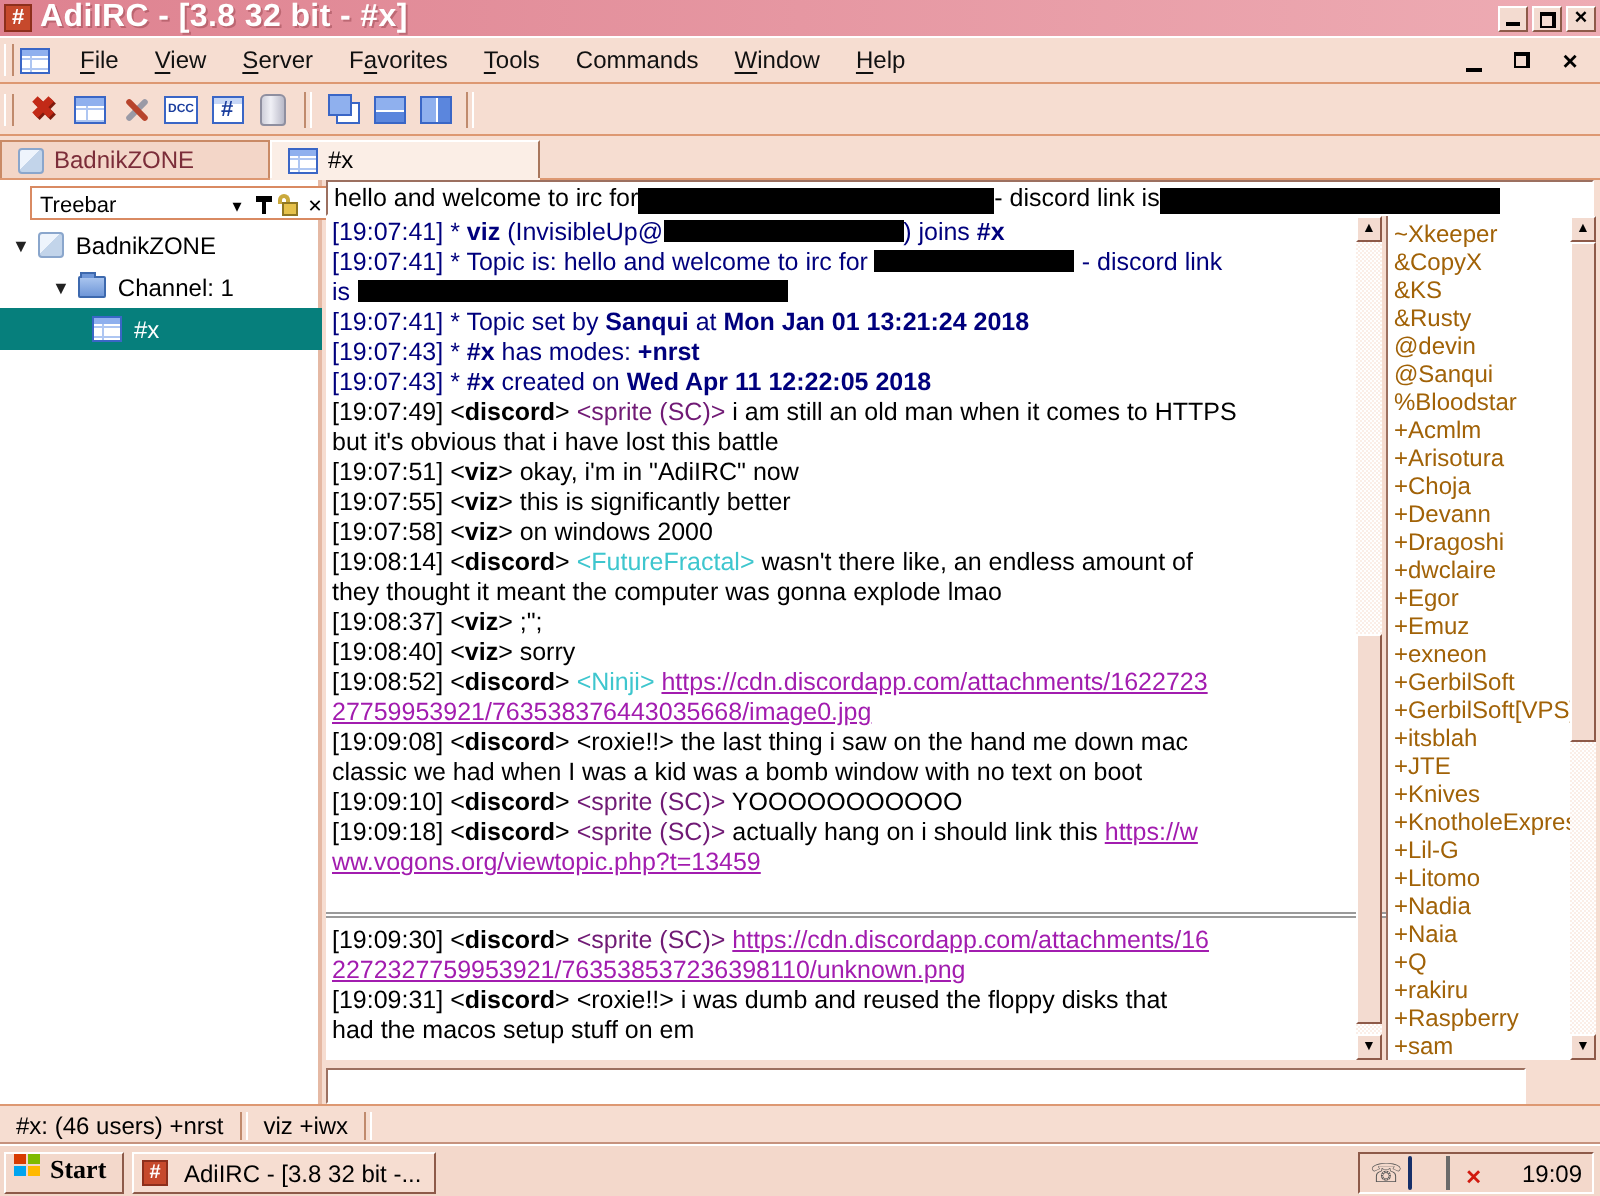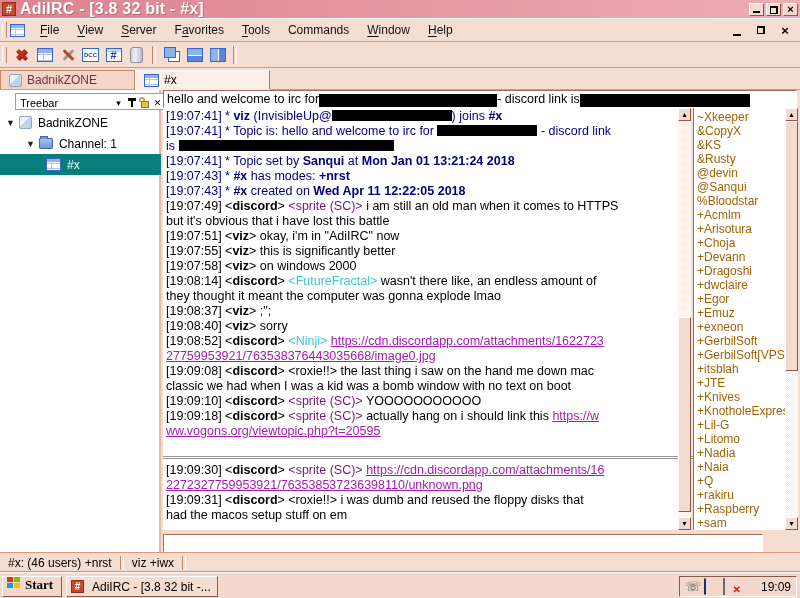--- a/index.html
+++ b/index.html
@@ -257,21 +257,21 @@
       <div class="chat-line"><span>[19:08:14] &lt;</span><span class="b">discord</span><span>&gt; </span><span class="cyn">&lt;FutureFractal&gt;</span><span> wasn't there like, an endless amount of</span></div>
       <div class="chat-line"><span>they thought it meant the computer was gonna explode lmao</span></div>
       <div class="chat-line"><span>[19:08:37] &lt;</span><span class="b">viz</span><span>&gt; ;";</span></div>
       <div class="chat-line"><span>[19:08:40] &lt;</span><span class="b">viz</span><span>&gt; sorry</span></div>
       <div class="chat-line"><span>[19:08:52] &lt;</span><span class="b">discord</span><span>&gt; </span><span class="cyn">&lt;Ninji&gt;</span><span> </span><span class="lnk">https://cdn.discordapp.com/attachments/1622723</span></div>
       <div class="chat-line"><span class="lnk">27759953921/763538376443035668/image0.jpg</span></div>
       <div class="chat-line"><span>[19:09:08] &lt;</span><span class="b">discord</span><span>&gt; &lt;roxie!!&gt; the last thing i saw on the hand me down mac</span></div>
       <div class="chat-line"><span>classic we had when I was a kid was a bomb window with no text on boot</span></div>
       <div class="chat-line"><span>[19:09:10] &lt;</span><span class="b">discord</span><span>&gt; </span><span class="mag">&lt;sprite (SC)&gt;</span><span> YOOOOOOOOOOO</span></div>
       <div class="chat-line"><span>[19:09:18] &lt;</span><span class="b">discord</span><span>&gt; </span><span class="mag">&lt;sprite (SC)&gt;</span><span> actually hang on i should link this </span><span class="lnk">https://w</span></div>
-      <div class="chat-line"><span class="lnk">ww.vogons.org/viewtopic.php?t=20595</span></div>
+      <div class="chat-line"><span class="lnk">ww.vogons.org/viewtopic.php?t=13459</span></div>
     </div>
   <div id="chat-sep"></div>
   <div id="chat-bottom">
       <div class="chat-line"><span>[19:09:30] &lt;</span><span class="b">discord</span><span>&gt; </span><span class="mag">&lt;sprite (SC)&gt;</span><span> </span><span class="lnk">https://cdn.discordapp.com/attachments/16</span></div>
       <div class="chat-line"><span class="lnk">2272327759953921/763538537236398110/unknown.png</span></div>
       <div class="chat-line"><span>[19:09:31] &lt;</span><span class="b">discord</span><span>&gt; &lt;roxie!!&gt; i was dumb and reused the floppy disks that</span></div>
       <div class="chat-line"><span>had the macos setup stuff on em</span></div>
     </div>
 
   <div class="sb" style="left:678px;top:108px;height:422px;">

